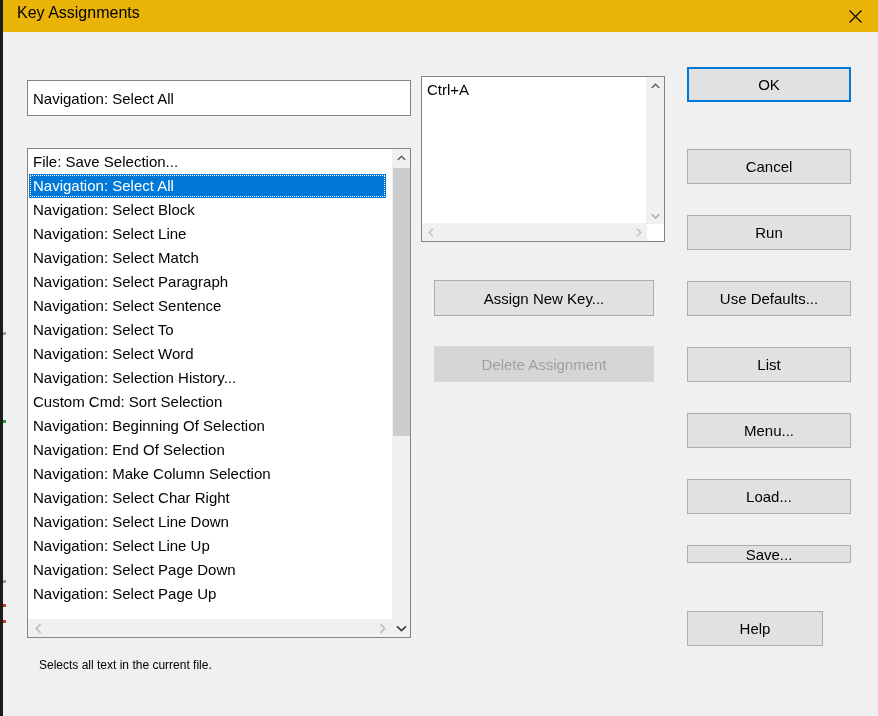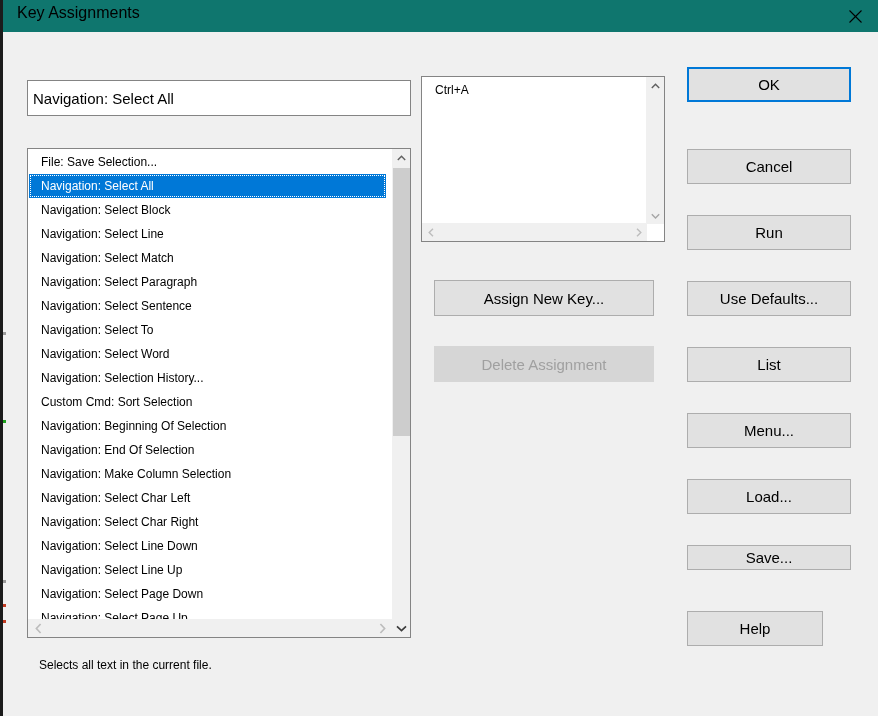--- a/index.html
+++ b/index.html
@@ -25,21 +25,21 @@
     height: 716px;
     background: #f0f0f0;
     border-left: 3px solid #1b1b1b;
     box-sizing: border-box;
   }
   .titlebar {
     position: absolute;
     left: 0; top: 0;
     width: 875px;
     height: 32px;
-    background: #0f766e;
+    background: #eab308;
   }
   .title-text {
     position: absolute;
     left: 14px;
     top: 4px;
     font-size: 16px;
     color: #000000;
     white-space: nowrap;
   }
   .close-btn {
@@ -91,22 +91,22 @@
     position: absolute;
     left: 1px;
     top: 1px;
     width: 354px;
     height: 0;
     overflow: hidden;
   }
   .list-row {
     height: 24px;
     line-height: 24px;
-    padding-left: 12px;
-    font-size: 12px;
+    padding-left: 4px;
+    font-size: 15px;
     white-space: nowrap;
     color: #000;
     box-sizing: border-box;
   }
   .list-row.selected {
     background: #0078d7;
     color: #ffffff;
     outline: 1px dotted #ffffff;
     outline-offset: -2px;
   }
@@ -258,21 +258,20 @@
         <div class="list-row">Navigation: Select Match</div>
         <div class="list-row">Navigation: Select Paragraph</div>
         <div class="list-row">Navigation: Select Sentence</div>
         <div class="list-row">Navigation: Select To</div>
         <div class="list-row">Navigation: Select Word</div>
         <div class="list-row">Navigation: Selection History...</div>
         <div class="list-row">Custom Cmd: Sort Selection</div>
         <div class="list-row">Navigation: Beginning Of Selection</div>
         <div class="list-row">Navigation: End Of Selection</div>
         <div class="list-row">Navigation: Make Column Selection</div>
-        <div class="list-row">Navigation: Select Char Left</div>
         <div class="list-row">Navigation: Select Char Right</div>
         <div class="list-row">Navigation: Select Line Down</div>
         <div class="list-row">Navigation: Select Line Up</div>
         <div class="list-row">Navigation: Select Page Down</div>
         <div class="list-row">Navigation: Select Page Up</div>
       </div>
 
     <div class="vscroll" style="right:0px; top:0px; height:488px; border-left:1px solid #f0f0f0;">
       <div class="arrow" style="position:absolute; top:0;">
         <svg class="chev" width="9" height="6" viewBox="0 0 9 6" aria-hidden="true">
@@ -305,18 +304,18 @@
 
   <div class="btn disabled" style="left:431px; top:346px; width:220px; height:36px;">Delete Assignment</div>
 
   <div class="btn default" style="left:684px; top:67px; width:164px; height:35px;">OK</div>
   <div class="btn" style="left:684px; top:149px; width:164px; height:35px;">Cancel</div>
   <div class="btn" style="left:684px; top:215px; width:164px; height:35px;">Run</div>
   <div class="btn" style="left:684px; top:281px; width:164px; height:35px;">Use Defaults...</div>
   <div class="btn" style="left:684px; top:347px; width:164px; height:35px;">List</div>
   <div class="btn" style="left:684px; top:413px; width:164px; height:35px;">Menu...</div>
   <div class="btn" style="left:684px; top:479px; width:164px; height:35px;">Load...</div>
-  <div class="btn" style="left:684px; top:545px; width:164px; height:25px;">Save...</div>
+  <div class="btn" style="left:684px; top:545px; width:164px; height:18px;">Save...</div>
   <div class="btn" style="left:684px; top:611px; width:136px; height:35px;">Help</div>
 
   <div class="status-text" style="left:36px; top:658px;">Selects all text in the current file.</div>
 
 </div>
 
 </body></html>

